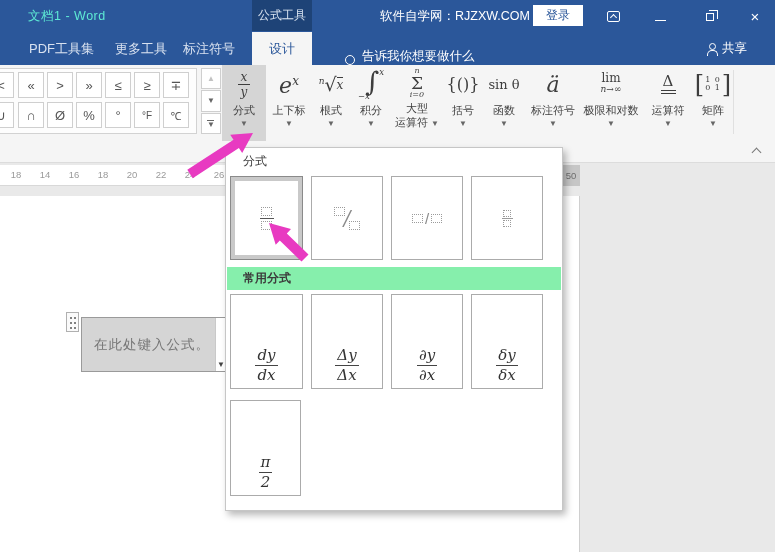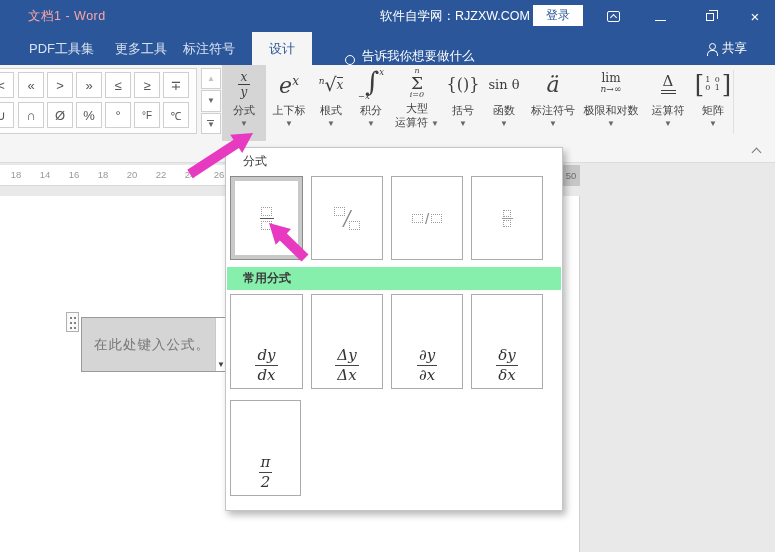--- a/index.html
+++ b/index.html
@@ -2,21 +2,21 @@
 <html><head>
 <meta charset="utf-8">
 <style>
   * { margin:0; padding:0; box-sizing:border-box; }
   html,body { width:775px; height:552px; }
   body { font-family:"Liberation Sans", sans-serif; overflow:hidden; }
   #app { position:relative; width:775px; height:552px; background:#e9e9e9; overflow:hidden; }
 
   
   .titlebar { position:absolute; left:0; top:0; width:775px; height:32px; background:#2b579a; }
-  .doc-title { position:absolute; left:28px; top:8px; color:#fca5a5; font-size:12.5px; letter-spacing:.5px; }
+  .doc-title { position:absolute; left:28px; top:8px; color:#5eead4; font-size:12.5px; letter-spacing:.5px; }
   .ctx-tab { position:absolute; left:252px; top:0; width:60px; height:31px; background:#1e4377;
              color:#dbe5f1; font-size:12px; display:flex; align-items:center; justify-content:center; }
   .site-label { position:absolute; left:380px; top:8px; color:#fff; font-size:12.5px; }
   .login-btn { position:absolute; left:533px; top:5px; width:50px; height:21px; background:#fff; color:#2b579a;
                font-size:12px; display:flex; align-items:center; justify-content:center; cursor:default; }
   .win-ctl { position:absolute; top:0; width:30px; height:32px; display:flex; align-items:center; justify-content:center; color:#fff; }
   .ribbonopts-box { width:13px; height:11px; border:1px solid #fff; border-radius:2px; position:relative; }
   .ribbonopts-box::after { content:""; position:absolute; left:3.5px; top:3px; width:4px; height:4px;
                            border-top:1.5px solid #fff; border-left:1.5px solid #fff; transform:rotate(45deg); }
   .min-glyph { width:11px; height:1px; background:#fff; margin-top:8px; }
@@ -132,20 +132,23 @@
   
   .arrow-overlay { position:absolute; left:0; top:0; width:775px; height:552px; z-index:60; pointer-events:none; }
 </style>
 </head>
 <body>
 
 <div id="app">
 
   <div class="titlebar">
     <span class="doc-title">文档1 - Word</span>
+    <div class="ctx-tab">
+      <span>公式工具</span>
+    </div>
     <span class="site-label">软件自学网：RJZXW.COM</span>
     <div class="login-btn">
       <span>登录</span>
     </div>
     <div class="win-ctl" style="left:598px;">
       <span class="ribbonopts-box"></span>
     </div>
     <div class="win-ctl" style="left:645px;">
       <span class="min-glyph"></span>
     </div>

